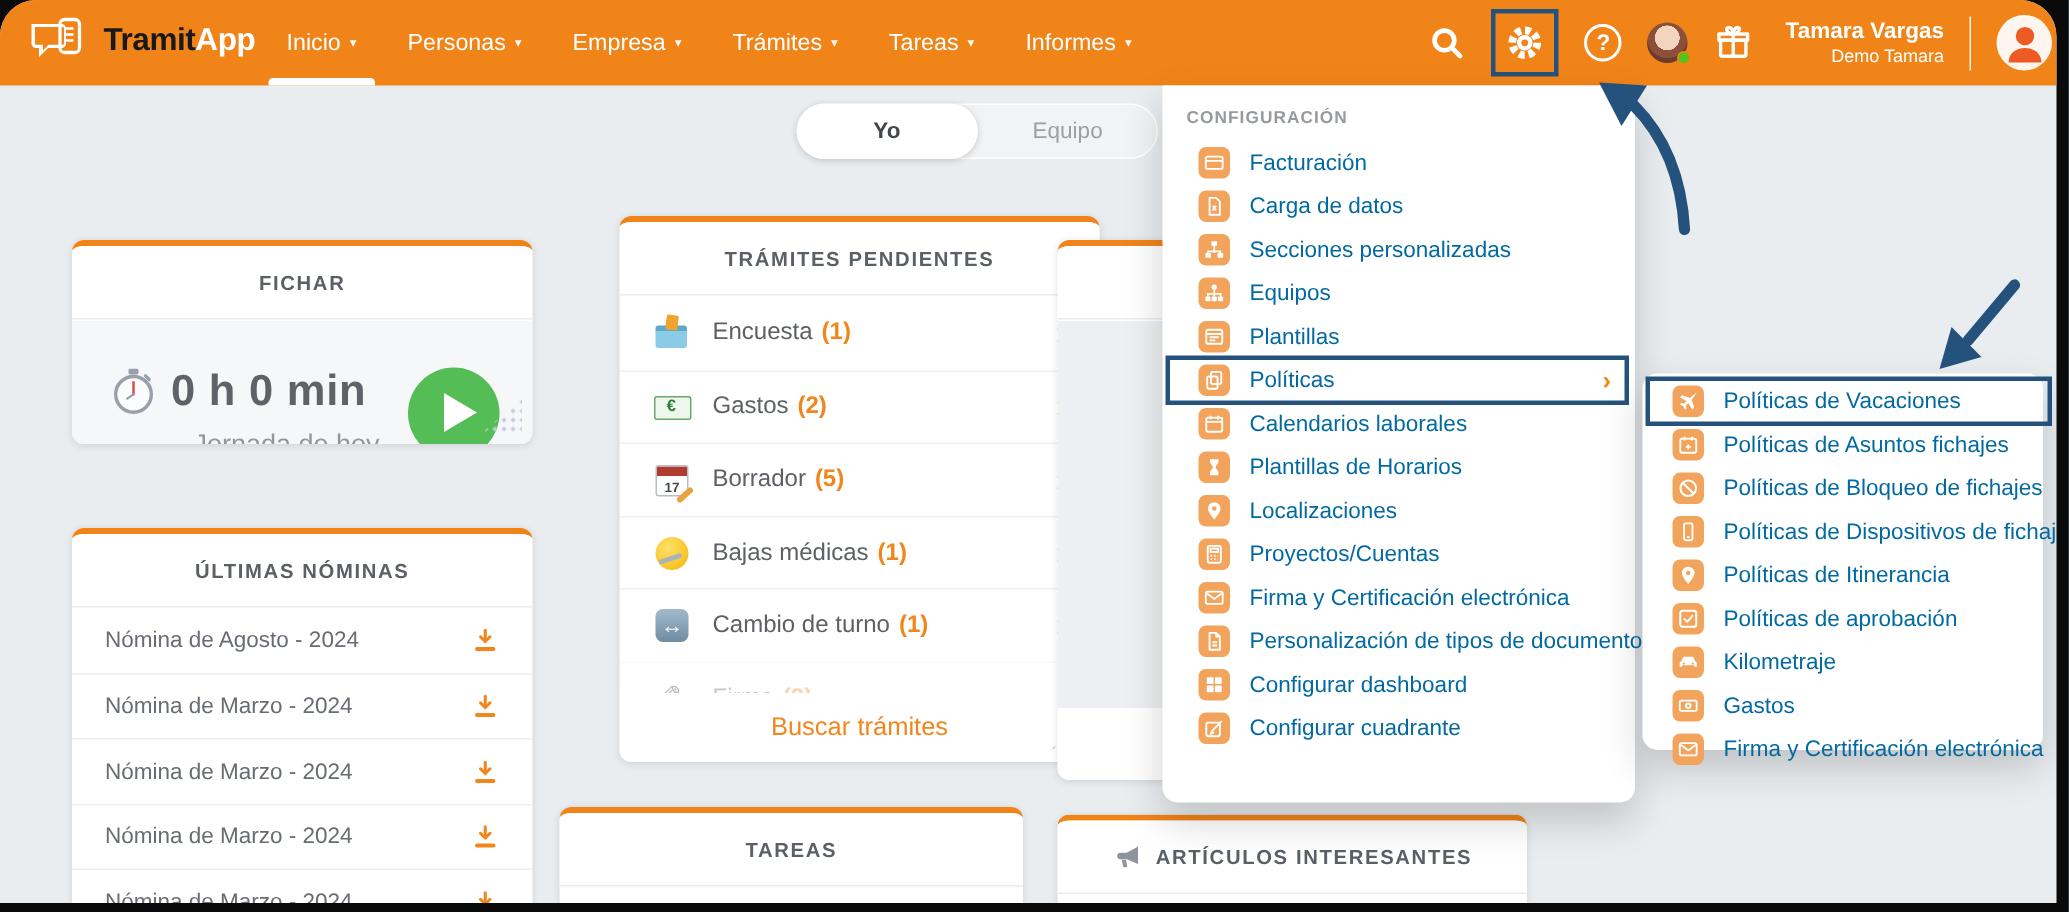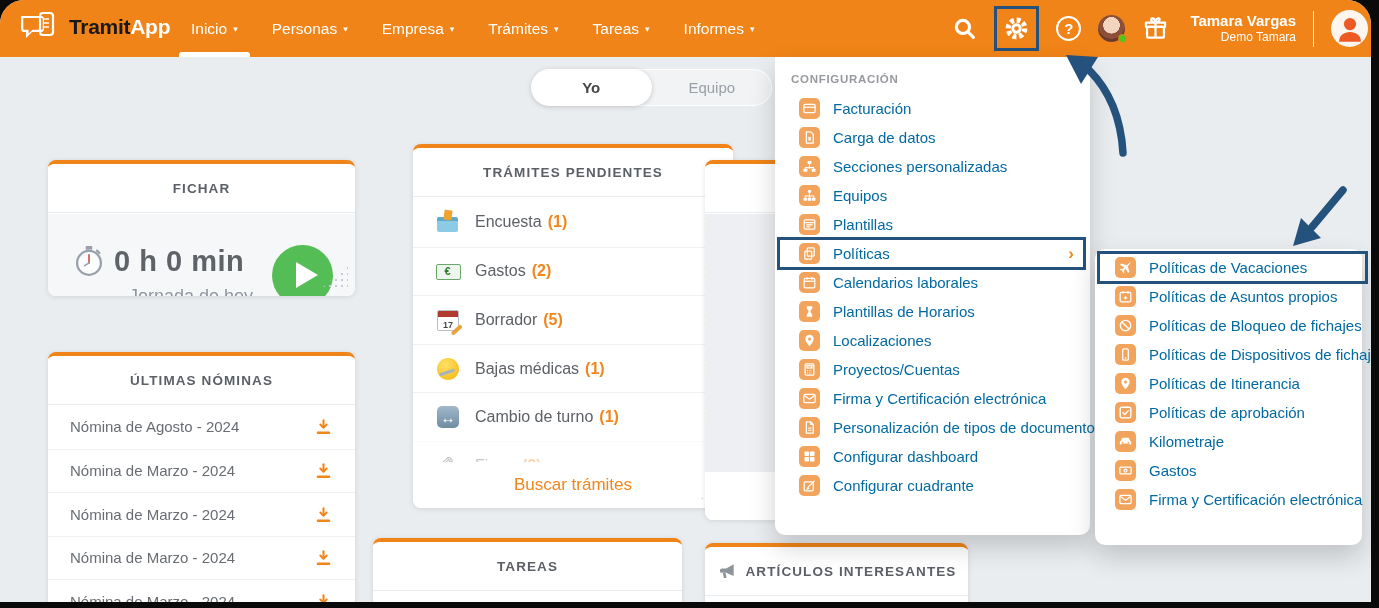--- a/index.html
+++ b/index.html
@@ -111,41 +111,41 @@
         background:#aab2ba;transform:rotate(-18deg);border-radius:2px;}
   .emo-shift::before{content:"";position:absolute;left:2px;top:2px;width:22px;height:22px;border-radius:5px;
         background:linear-gradient(#a3b9cb,#6e8ca3);}
   .emo-shift::after{content:"↔";position:absolute;left:2px;top:2px;width:22px;height:22px;color:#fff;
         font-weight:700;font-size:15px;display:flex;align-items:center;justify-content:center;}
   .emo-sign::before{content:"✎";position:absolute;left:2px;top:0;font-size:21px;color:#3c4044;
         transform:scaleX(-1);}
 
   
   .tareas{left:373px;top:538px;width:309px;height:70px;}
-  .articulos{left:705px;top:543px;width:263px;height:65px;}
+  .articulos{left:705px;top:543px;width:313px;height:65px;}
   .art-head{display:flex;align-items:center;justify-content:center;gap:9px;}
   .hidden-card{left:705px;top:160px;width:305px;height:360px;}
   .hidden-card .hc-body{position:absolute;left:0;right:0;top:50px;bottom:48px;background:#edeff2;}
   .hidden-card .hc-foot{position:absolute;left:0;right:0;bottom:0;height:48px;background:#fff;}
 
   
   .dropdown{position:absolute;left:775px;top:57px;width:315px;height:478px;background:#fff;
         border-radius:0 0 10px 10px;box-shadow:0 12px 26px rgba(0,0,0,.18);z-index:20;}
   .dd-title{padding:16px 0 9px 16px;font-size:11.5px;font-weight:700;letter-spacing:.7px;color:#96999e;}
   .menu-item{position:relative;height:29px;display:flex;align-items:center;padding-left:24px;cursor:pointer;}
   .mi{width:21px;height:21px;border-radius:5px;background:#f2a45c;display:flex;align-items:center;
         justify-content:center;flex:0 0 21px;}
   .isvg{width:15px;height:15px;}
   .menu-label{margin-left:13px;font-size:15px;color:#0369a1;white-space:nowrap;}
   .menu-chevron{position:absolute;right:16px;color:#f0861c;font-size:17px;font-weight:700;}
   .menu-item.highlight::before{content:"";position:absolute;left:2px;right:4px;top:-2px;bottom:-2px;
         border:3px solid #24527c;pointer-events:none;}
 
   
-  .submenu{position:absolute;left:1095px;top:249px;width:267px;height:296px;background:#fff;
+  .submenu{position:absolute;left:1095px;top:249px;width:267px;height:251px;background:#fff;
         border-radius:10px;box-shadow:0 12px 26px rgba(0,0,0,.18);z-index:21;padding-top:4px;}
   .submenu .menu-item{padding-left:20px;}
   .submenu .menu-item.highlight::before{left:2px;right:-6px;top:-2px;bottom:-2px;}
 
   
   .annot{position:absolute;left:0;top:0;width:1379px;height:608px;pointer-events:none;z-index:50;}
 </style>
 </head>
 <body>
 
@@ -730,21 +730,21 @@
             </span>
             <span class="menu-label">Políticas de Vacaciones</span>
           </div>
 
           <div class="menu-item">
             <span class="mi">
               <svg class="isvg" viewBox="0 0 24 24">
                 <use href="#ic-calplus"></use>
               </svg>
             </span>
-            <span class="menu-label">Políticas de Asuntos propios</span>
+            <span class="menu-label">Políticas de Asuntos fichajes</span>
           </div>
 
           <div class="menu-item">
             <span class="mi">
               <svg class="isvg" viewBox="0 0 24 24">
                 <use href="#ic-ban"></use>
               </svg>
             </span>
             <span class="menu-label">Políticas de Bloqueo de fichajes</span>
           </div>

